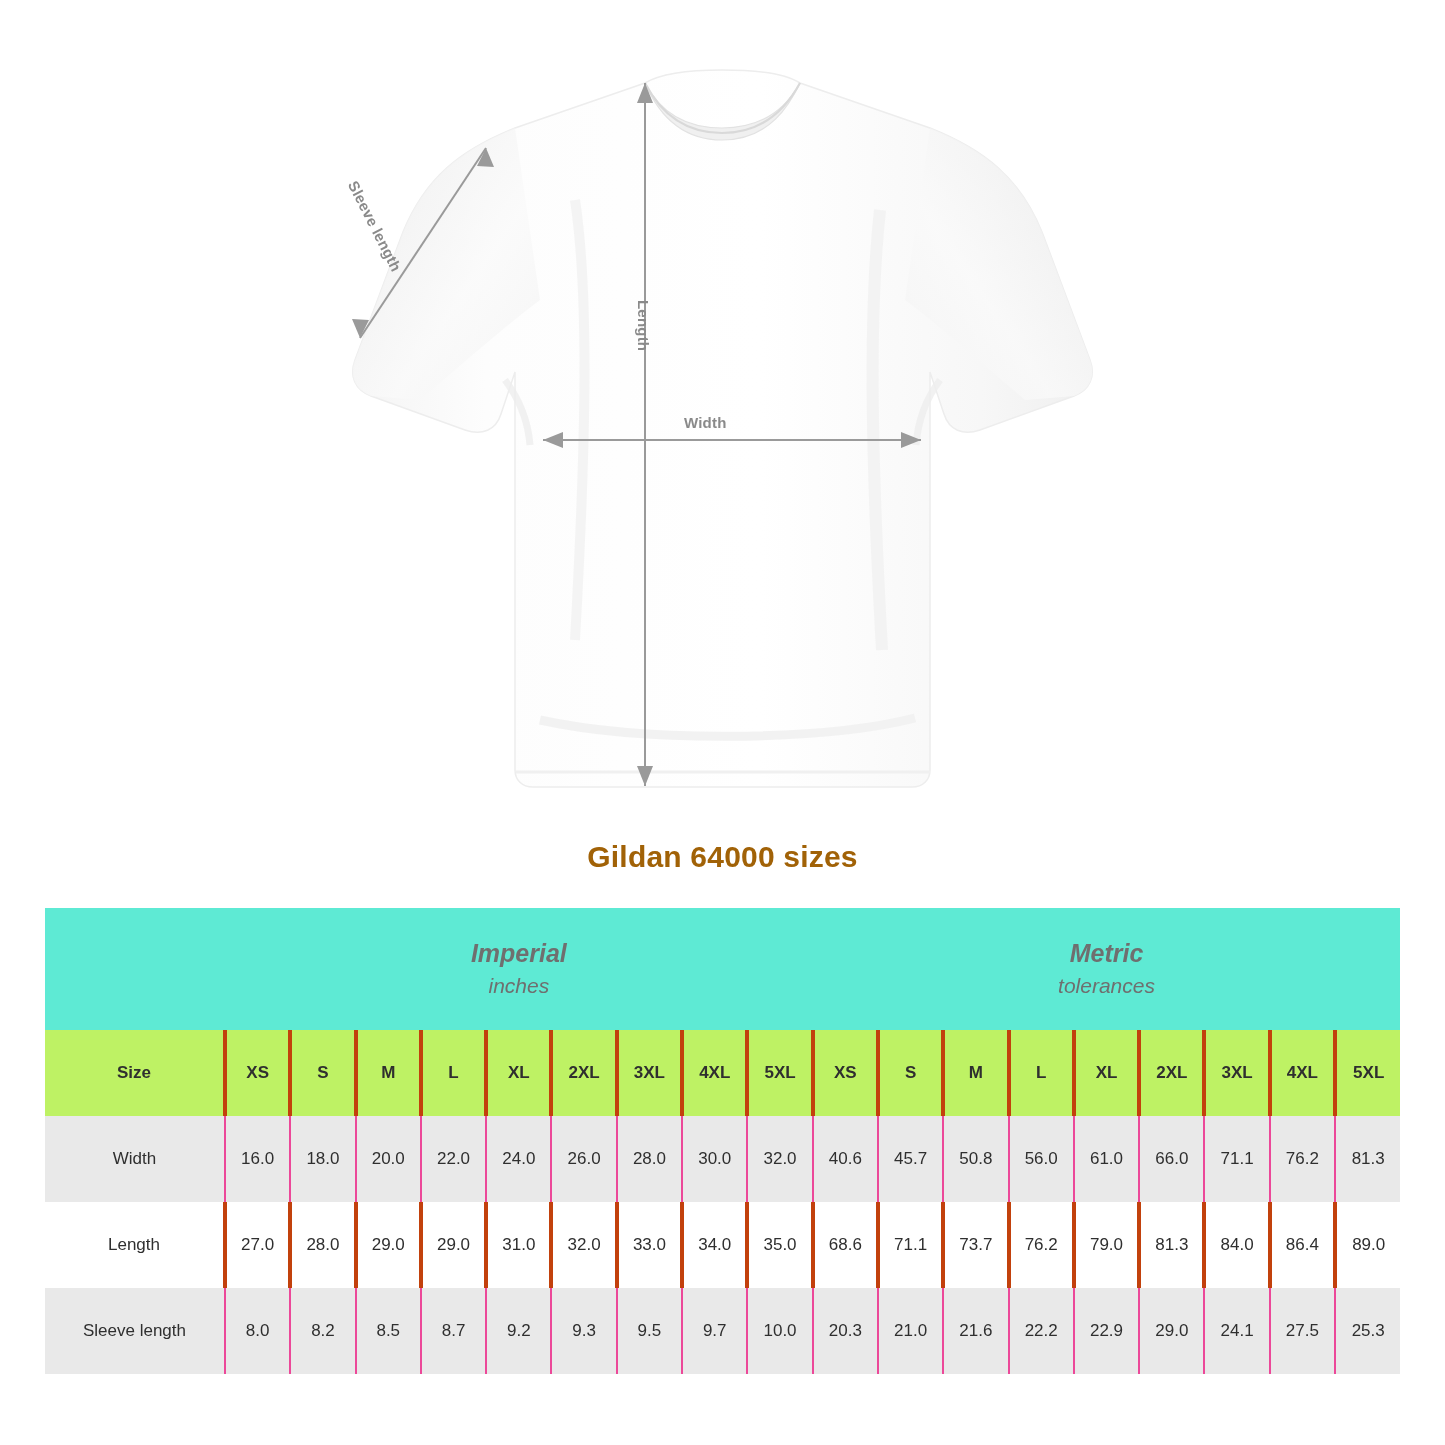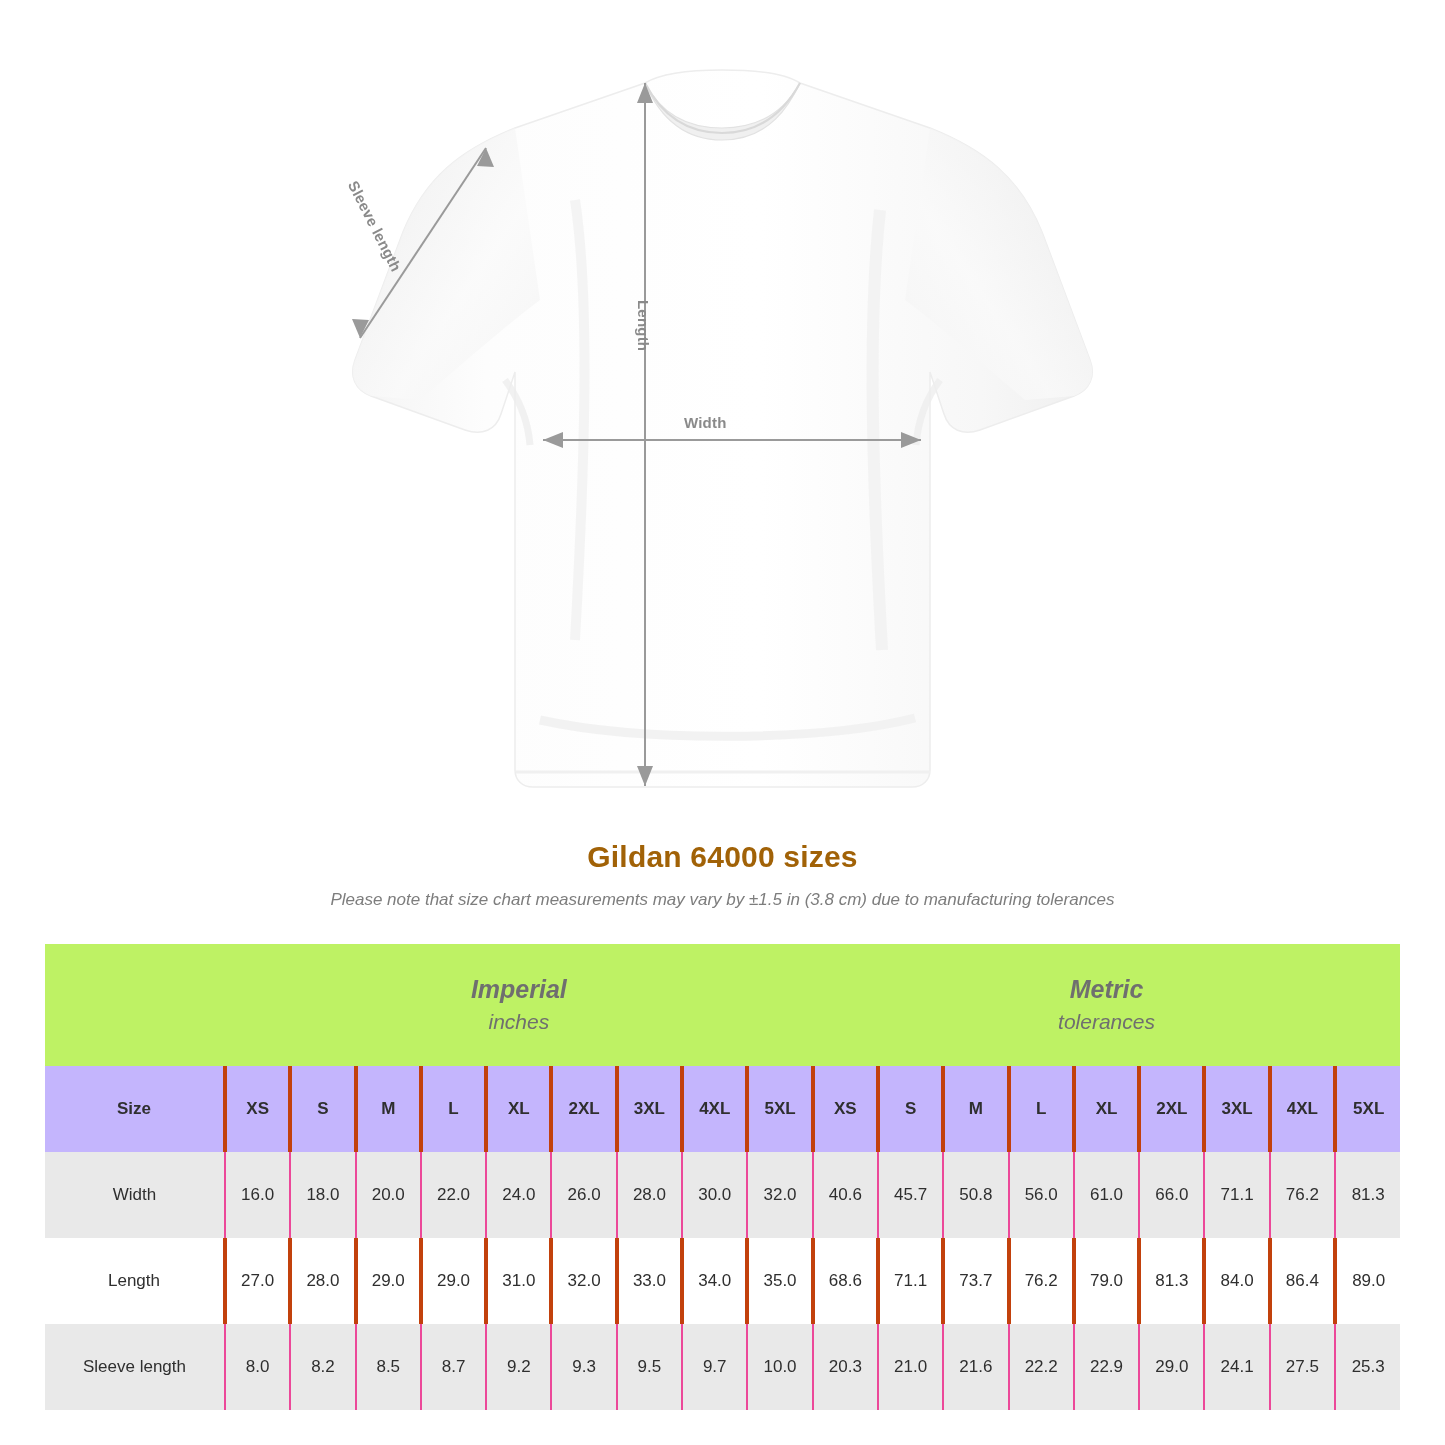--- a/index.html
+++ b/index.html
@@ -82,21 +82,21 @@
     border-collapse: collapse;
     width: 100%;
     table-layout: fixed;
   }
   table.size-chart td, table.size-chart th {
     text-align: center;
     vertical-align: middle;
     font-weight: normal;
   }
   .unit-head {
-    background: #bef264;
+    background: #5eead4;
     height: 120px;
   }
   .unit-system {
     font-size: 25px;
     font-style: italic;
     font-weight: bold;
     color: #6f6f6f;
     line-height: 1.1;
   }
   .unit-units {
@@ -105,21 +105,21 @@
     color: #6f6f6f;
     padding-top: 6px;
   }
   .row-head {
     font-size: 17px;
     font-weight: bold;
     color: #2f2f2f;
   }
   tr.r-size td {
     height: 84px;
-    background: #c4b5fd;
+    background: #bef264;
     font-size: 17px;
     font-weight: bold;
     color: #2f2f2f;
   }
   tr.r-width td {
     height: 84px;
     background: #e9e9e9;
     font-size: 17px;
     color: #2f2f2f;
   }
@@ -229,21 +229,20 @@
         <path d="M921 440 L 901 432 L 901 448 Z" fill="#9a9a9a" stroke="none"></path>
       </g>
     </svg>
 
     <div class="anno-label anno-sleeve">Sleeve length</div>
     <div class="anno-label anno-length">Length</div>
     <div class="anno-label anno-width">Width</div>
   </div>
 
   <div class="title">Gildan 64000 sizes</div>
-  <div class="subtitle">Please note that size chart measurements may vary by ±1.5 in (3.8 cm) due to manufacturing tolerances</div>
 
   <div class="table-wrap">
     <table class="size-chart">
       <colgroup>
         <col style="width:180px">
         <col span="18" style="width:65.3px">
       </colgroup>
       <tbody>
 
         <tr>

